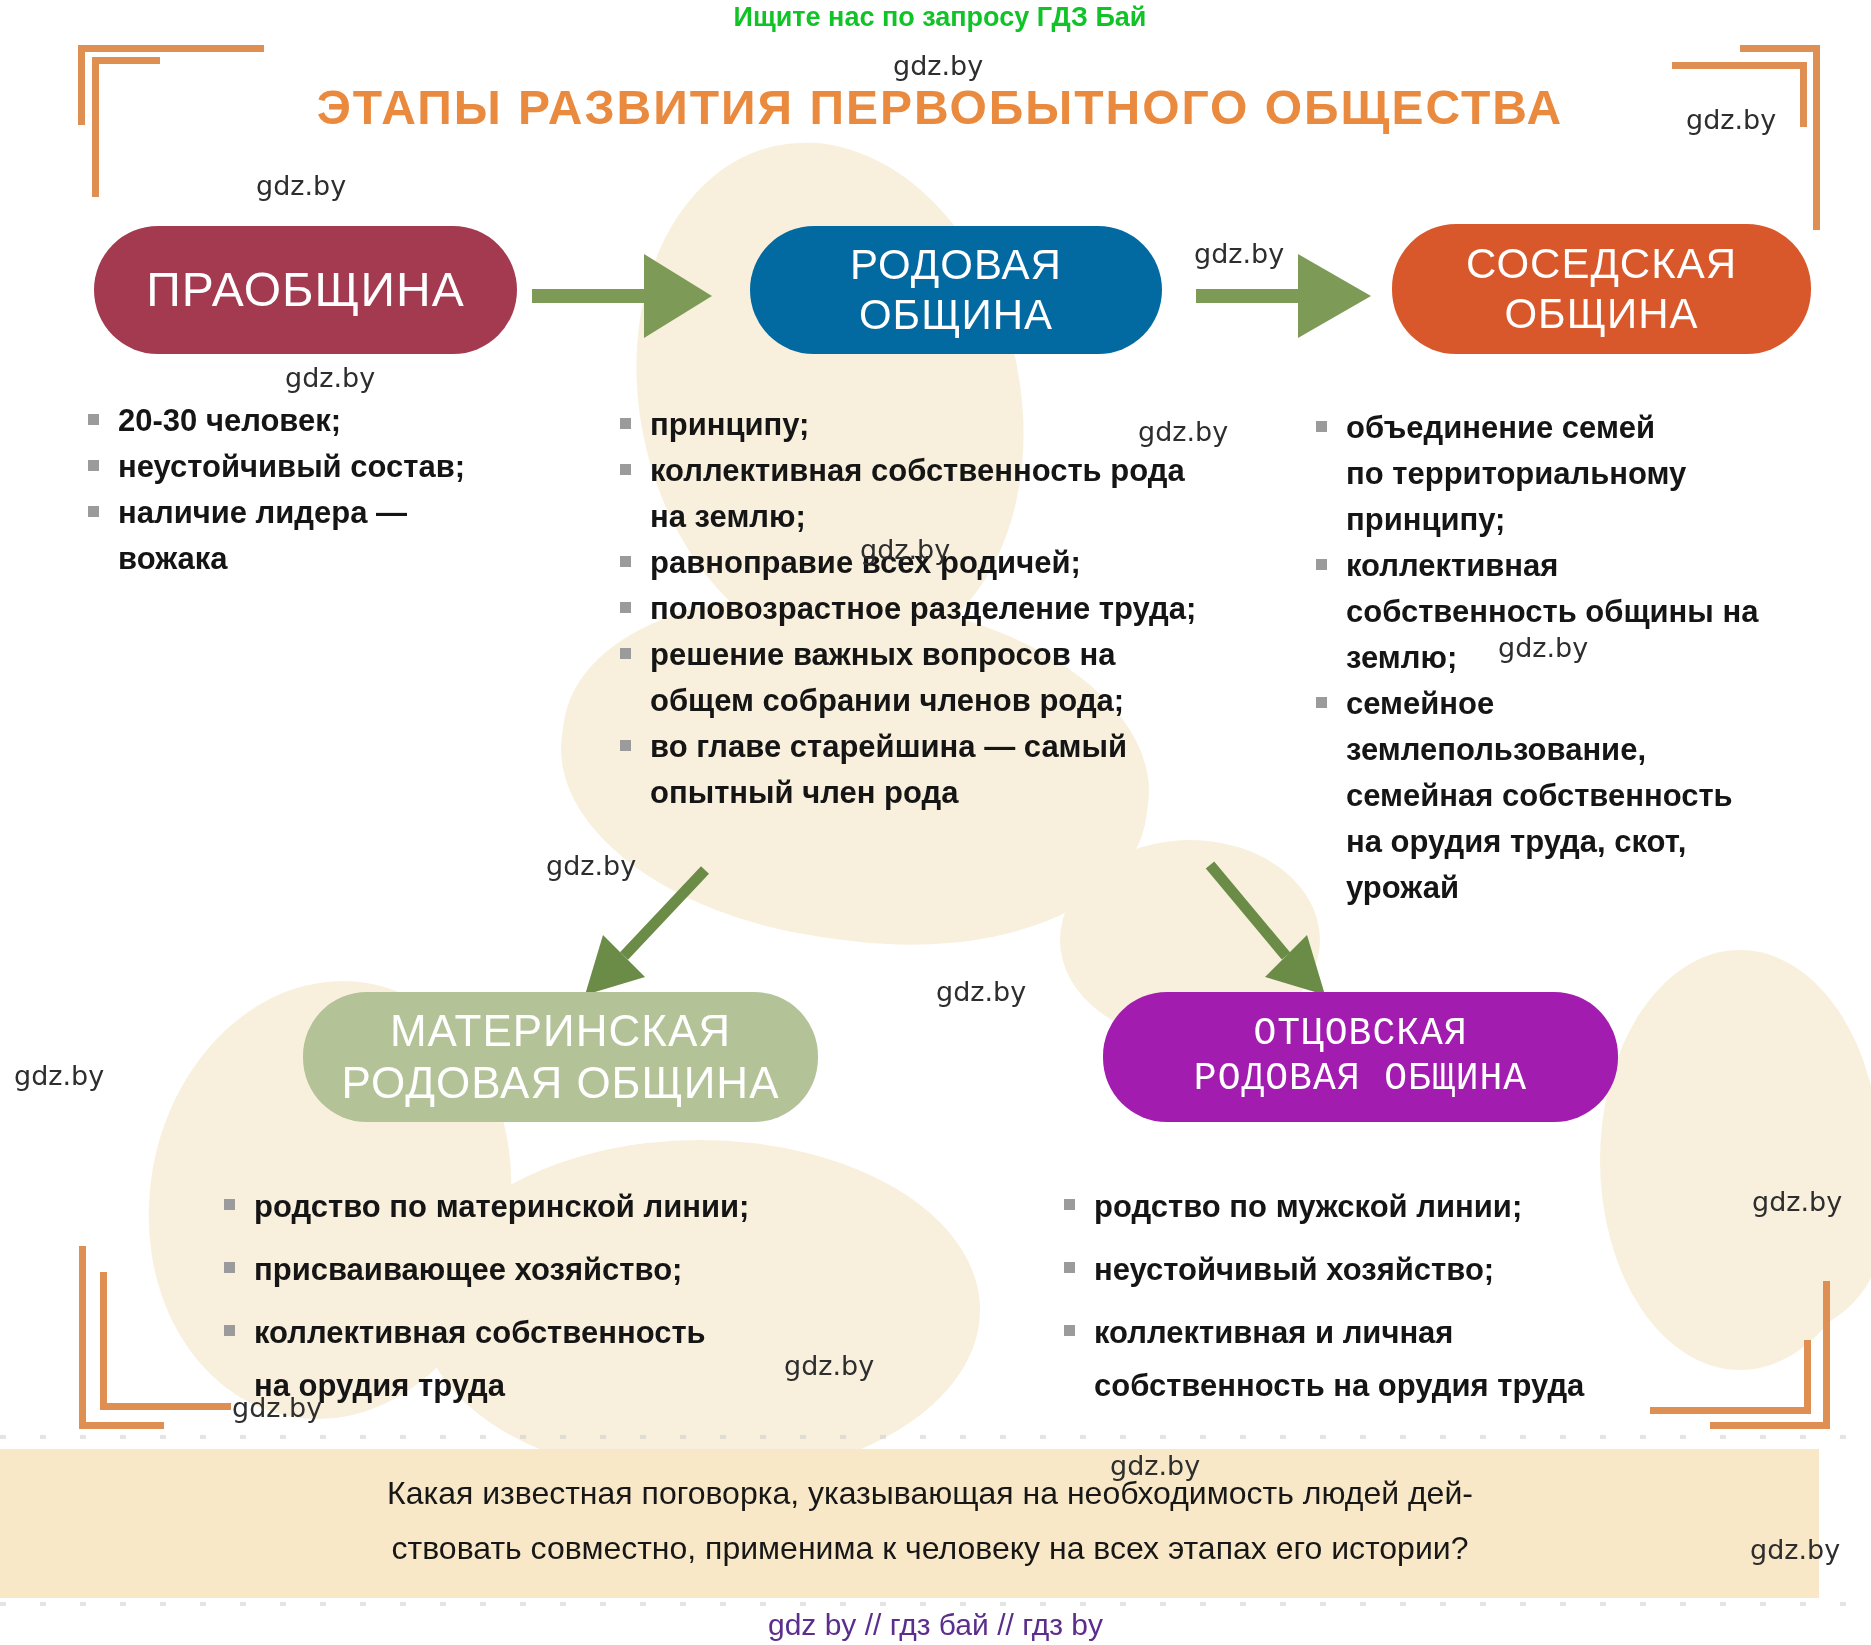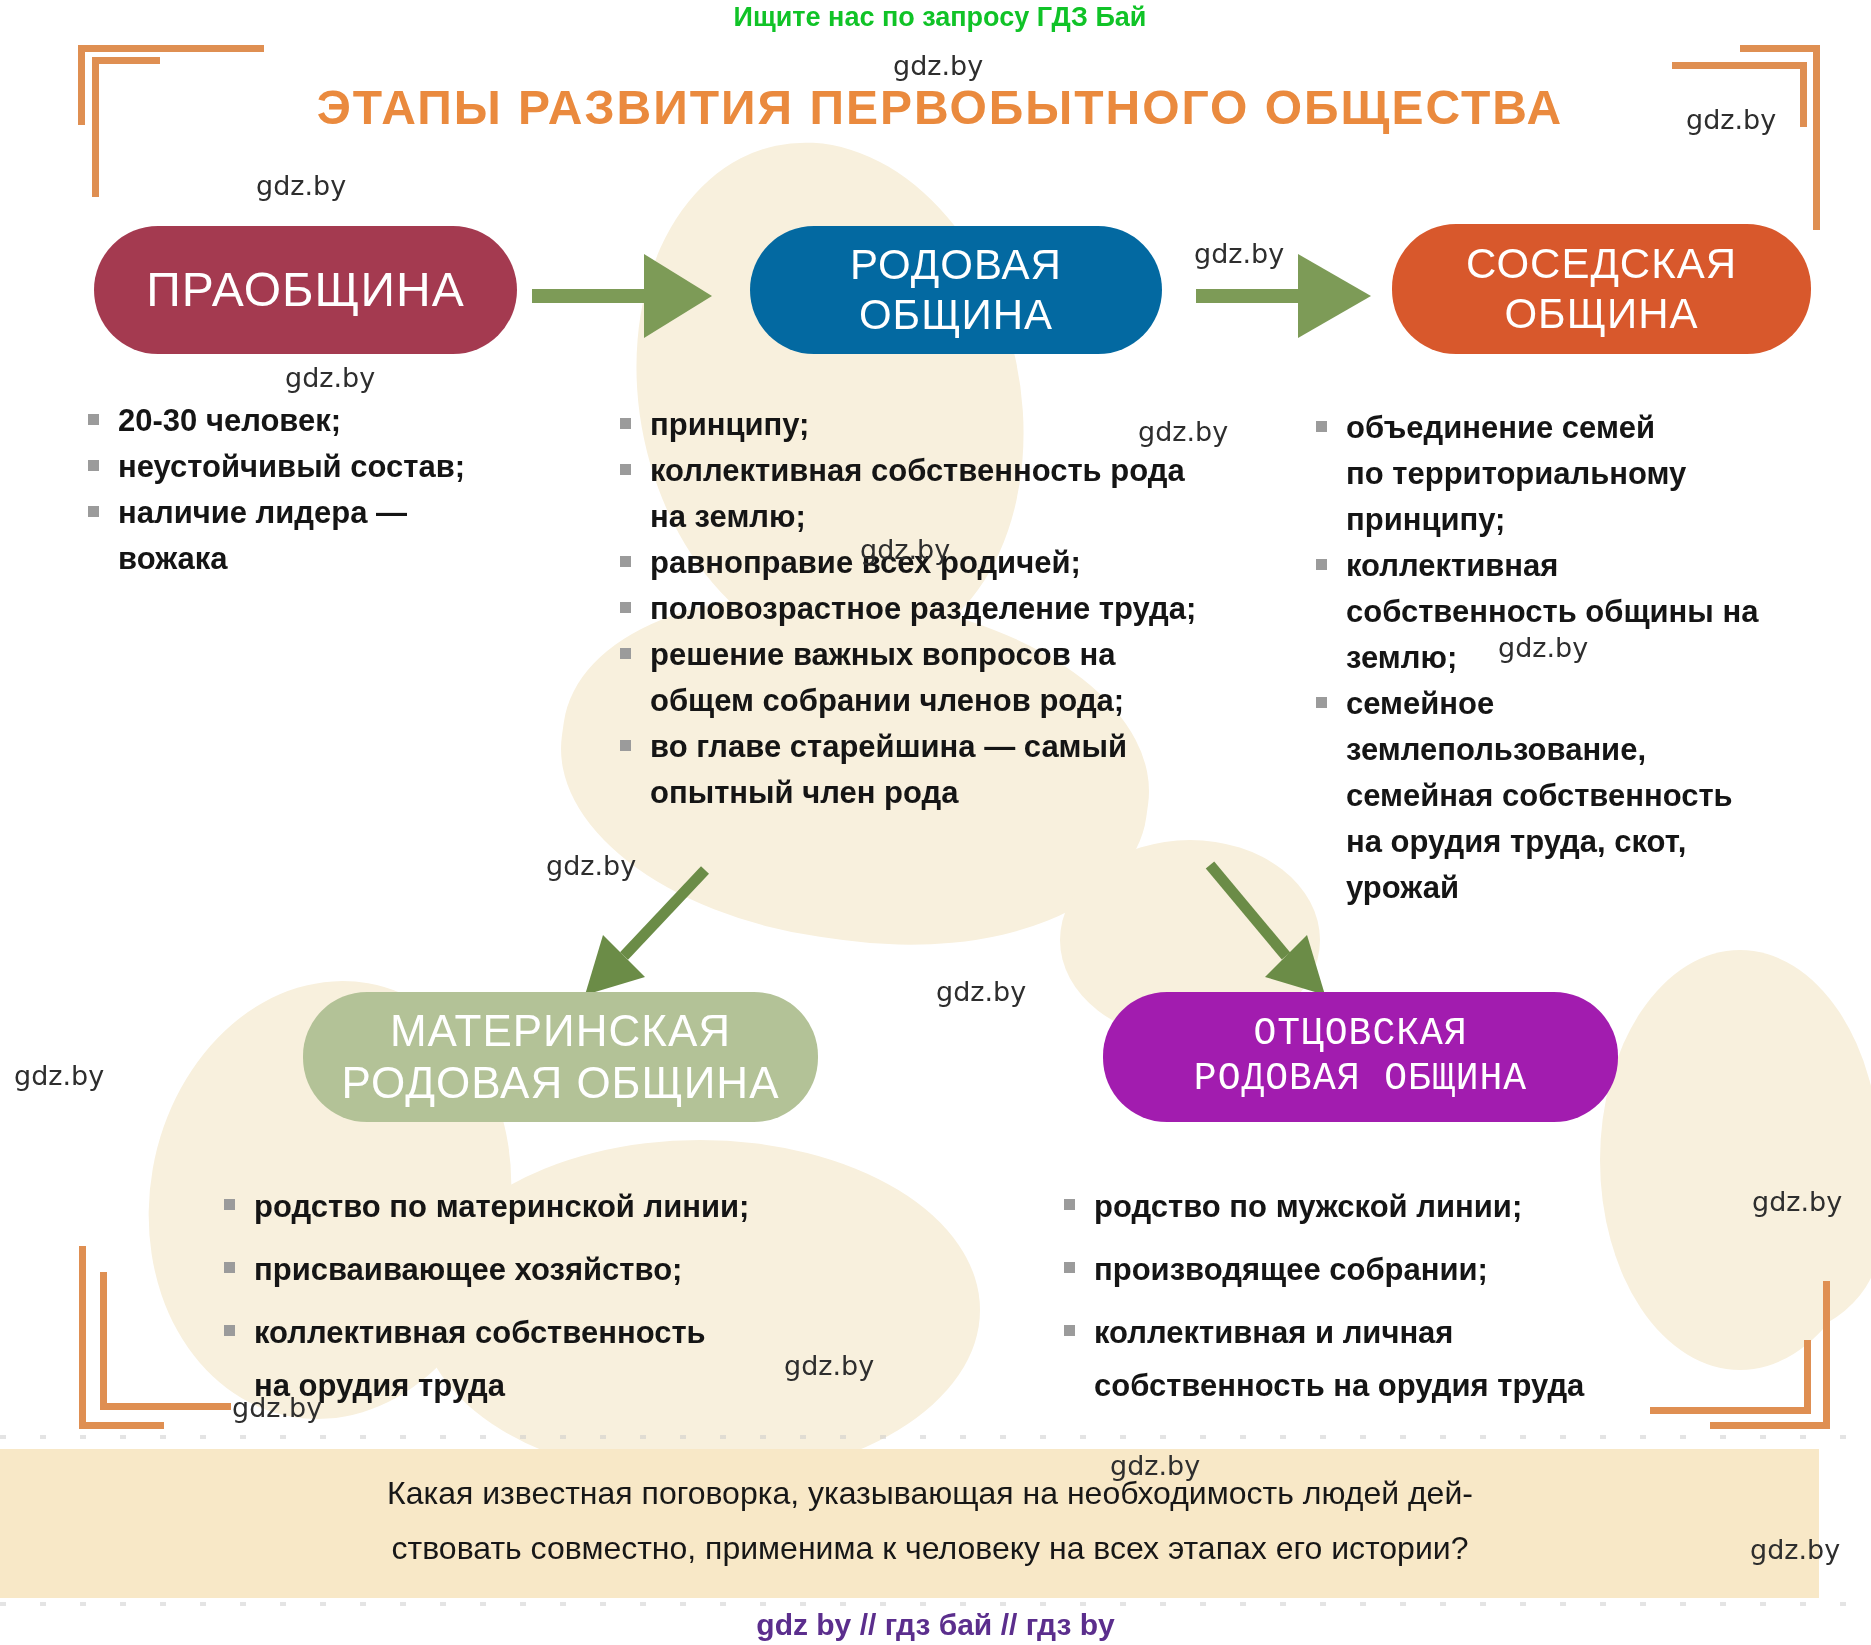--- a/index.html
+++ b/index.html
@@ -26,21 +26,21 @@
   ul.top-list{line-height:46px;}
   ul.bottom-list{line-height:53px;}
   ul.bottom-list li{margin-bottom:10px;}
   .sq{position:absolute;left:0;top:16px;width:11px;height:11px;background:#9b9b9b;}
   ul.bottom-list .sq{top:19px;}
   .ln{display:block;white-space:nowrap;}
   .dotted{position:absolute;left:0;width:1871px;height:4px;z-index:1;opacity:.5;
     background:repeating-linear-gradient(90deg,#c9c9c9 0 6px,transparent 6px 40px);}
   #qbox{position:absolute;left:0;top:1449px;width:1819px;height:149px;background:#f8e8c7;z-index:2;}
   #qtext{position:absolute;left:150px;top:1466px;width:1560px;text-align:center;font-size:32px;line-height:55px;color:#171717;z-index:3;}
-  #footer{position:absolute;left:0;top:1608px;width:1871px;text-align:center;font-size:30px;font-weight:bold;color:#5b2e8d;z-index:4;}
+  #footer{position:absolute;left:0;top:1608px;width:1871px;text-align:center;font-size:30px;font-weight:normal;color:#5b2e8d;z-index:4;}
   
   .br{border:0 solid #df8f52;}
 </style>
 </head>
 <body>
 
 <div id="canvas">
 
   <div class="blob" style="left:640px;top:140px;width:380px;height:520px;transform:rotate(-12deg);"></div>
   <div class="blob" style="left:560px;top:600px;width:590px;height:340px;border-radius:48%;transform:rotate(8deg);"></div>
@@ -201,21 +201,21 @@
       </li>
   </ul>
 
   <ul class="blist bottom-list" style="left:1064px;top:1180px;width:580px;">
     <li>
         <span class="sq"></span>
       <span class="ln">родство по мужской линии;</span>
       </li>
     <li>
         <span class="sq"></span>
-      <span class="ln">производящее собрании;</span>
+      <span class="ln">неустойчивый хозяйство;</span>
       </li>
     <li>
         <span class="sq"></span>
       <span class="ln">коллективная и личная</span>
       <span class="ln">собственность на орудия труда</span>
       </li>
   </ul>
 
   <div class="dotted" style="top:1435px;"></div>
   <div class="dotted" style="top:1602px;"></div>

